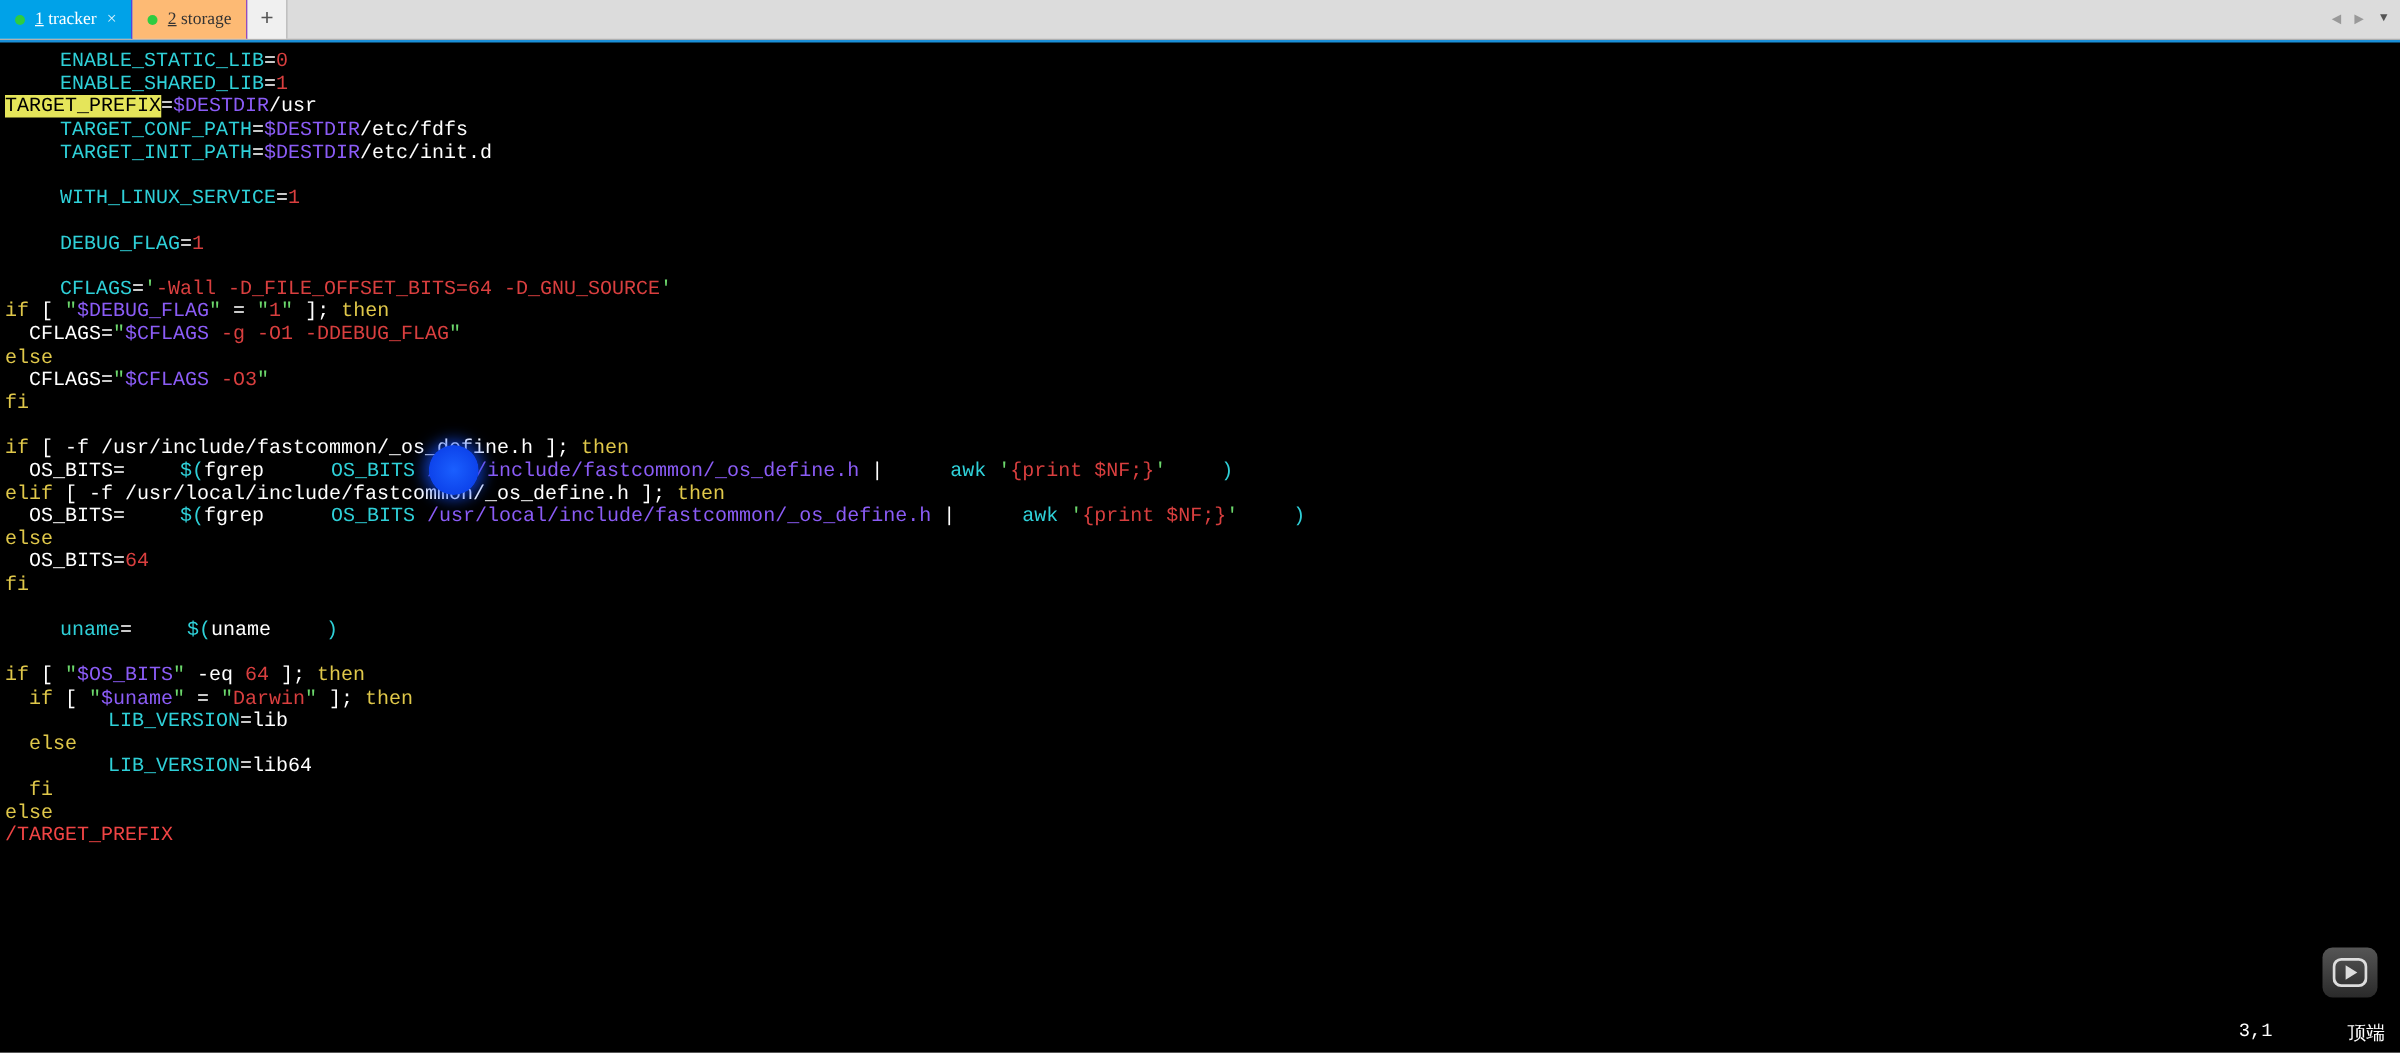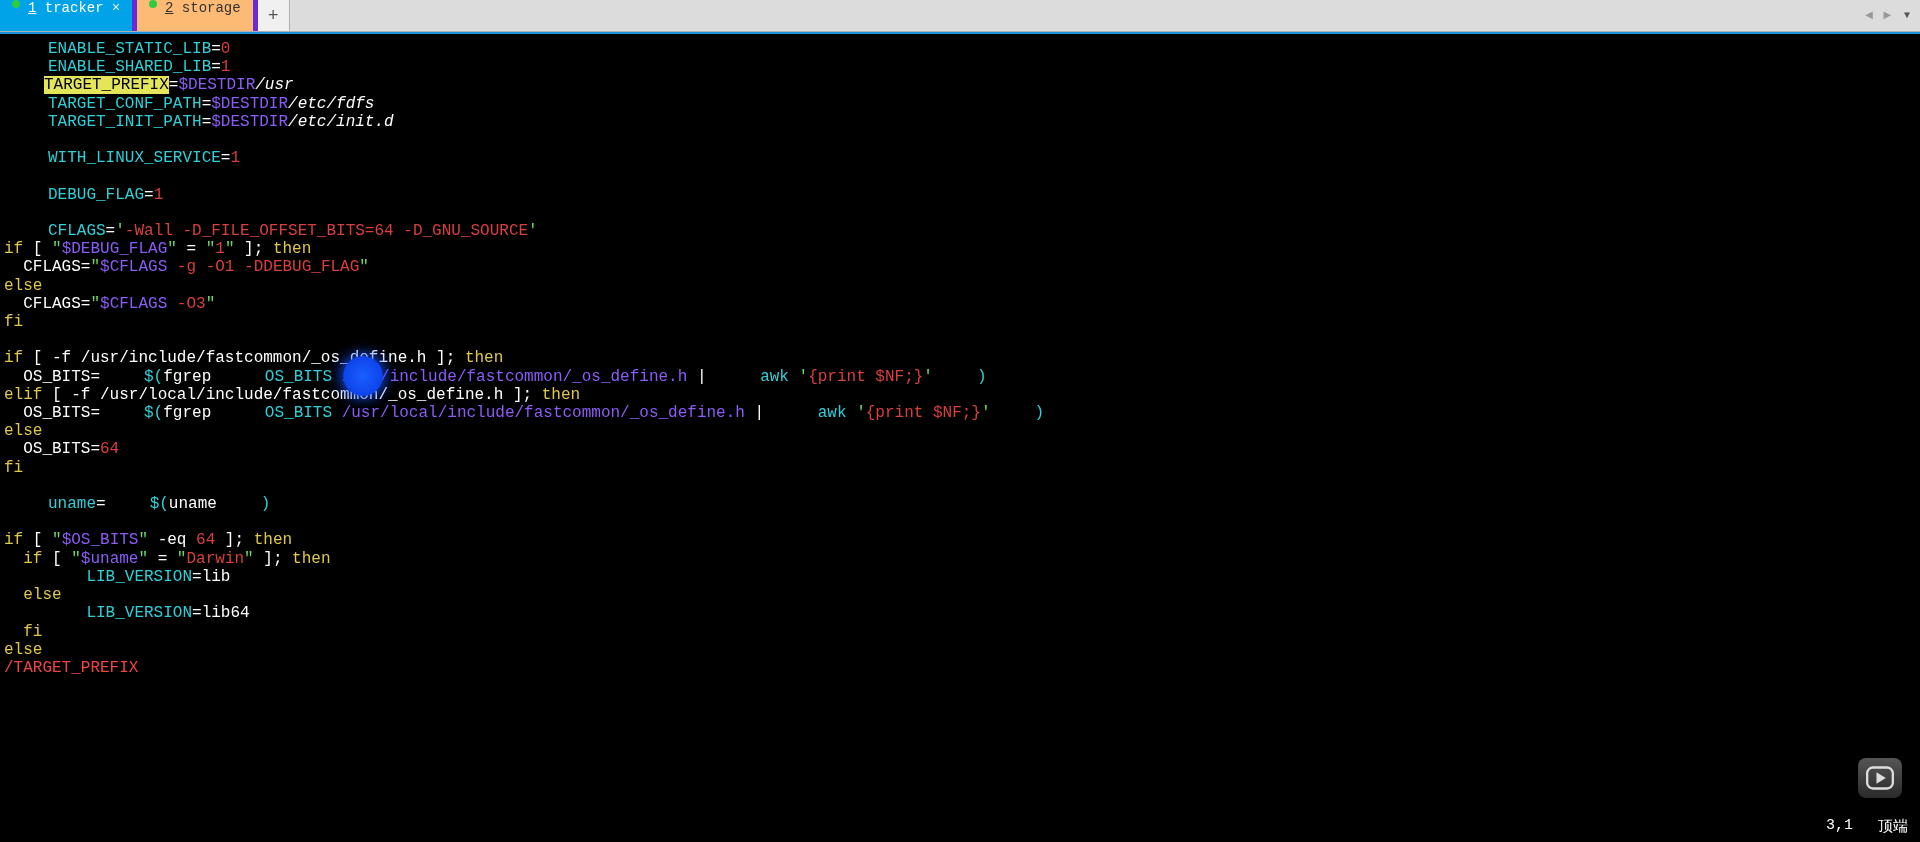--- a/index.html
+++ b/index.html
@@ -13,24 +13,25 @@
 }
 .tab-bar {
   height: 32px;
   background: #dcdcdc;
   display: flex;
   align-items: stretch;
   border-bottom: 1px solid #b0b0b0;
 }
 .tab {
   display: flex;
+  align-items: center;
   padding: 0 12px;
   font-size: 14px;
-  font-family: Liberation Mono, monospace;
-  border-right: 5px solid #6d28d9;
+  font-family: Liberation Serif, serif;
+  border-right: 1px solid #6d28d9;
   gap: 8px;
   cursor: pointer;
   user-select: none;
 }
 .tab.active {
   background: #00a2e8;
   color: #fff;
 }
 .tab.inactive {
   background: #fdba74;
@@ -90,39 +91,39 @@
   font-size: 16px;
   line-height: 18.2px;
   white-space: pre;
   letter-spacing: 0px;
 }
 .cyan { color: #2fd0d8; margin-left: 44px; }
 .red  { color: #d93f3f; }
 .green{ color: #6cd86c; }
 .magenta { color: #8b5cf6; }
 .yellow { color: #e0c84a; }
-.path { color: #ffffff; font-style: italic; }
-.highlight { background: #e5e55a; color: #000; margin-left: 40px; }
+.path { color: #ffffff; }
+.highlight { background: #e5e55a; color: #000; }
 .blue-cursor {
   position: absolute;
   left: 343px;
   top: 322px;
   width: 40px;
   height: 40px;
   border-radius: 50%;
   background: radial-gradient(circle, #1a5fff 0%, #0b3fe8 80%);
   box-shadow: 0 0 12px 4px rgba(20,80,255,0.7);
   pointer-events: none;
 }
 .status-bar {
   position: absolute;
   right: 12px;
   bottom: 6px;
   display: flex;
-  gap: 25px;
+  gap: 60px;
   color: #fff;
   font-size: 15px;
   margin-left: 44px;
 }
 .play-widget {
   position: absolute;
   right: 18px;
   bottom: 44px;
   width: 44px;
   height: 40px;

